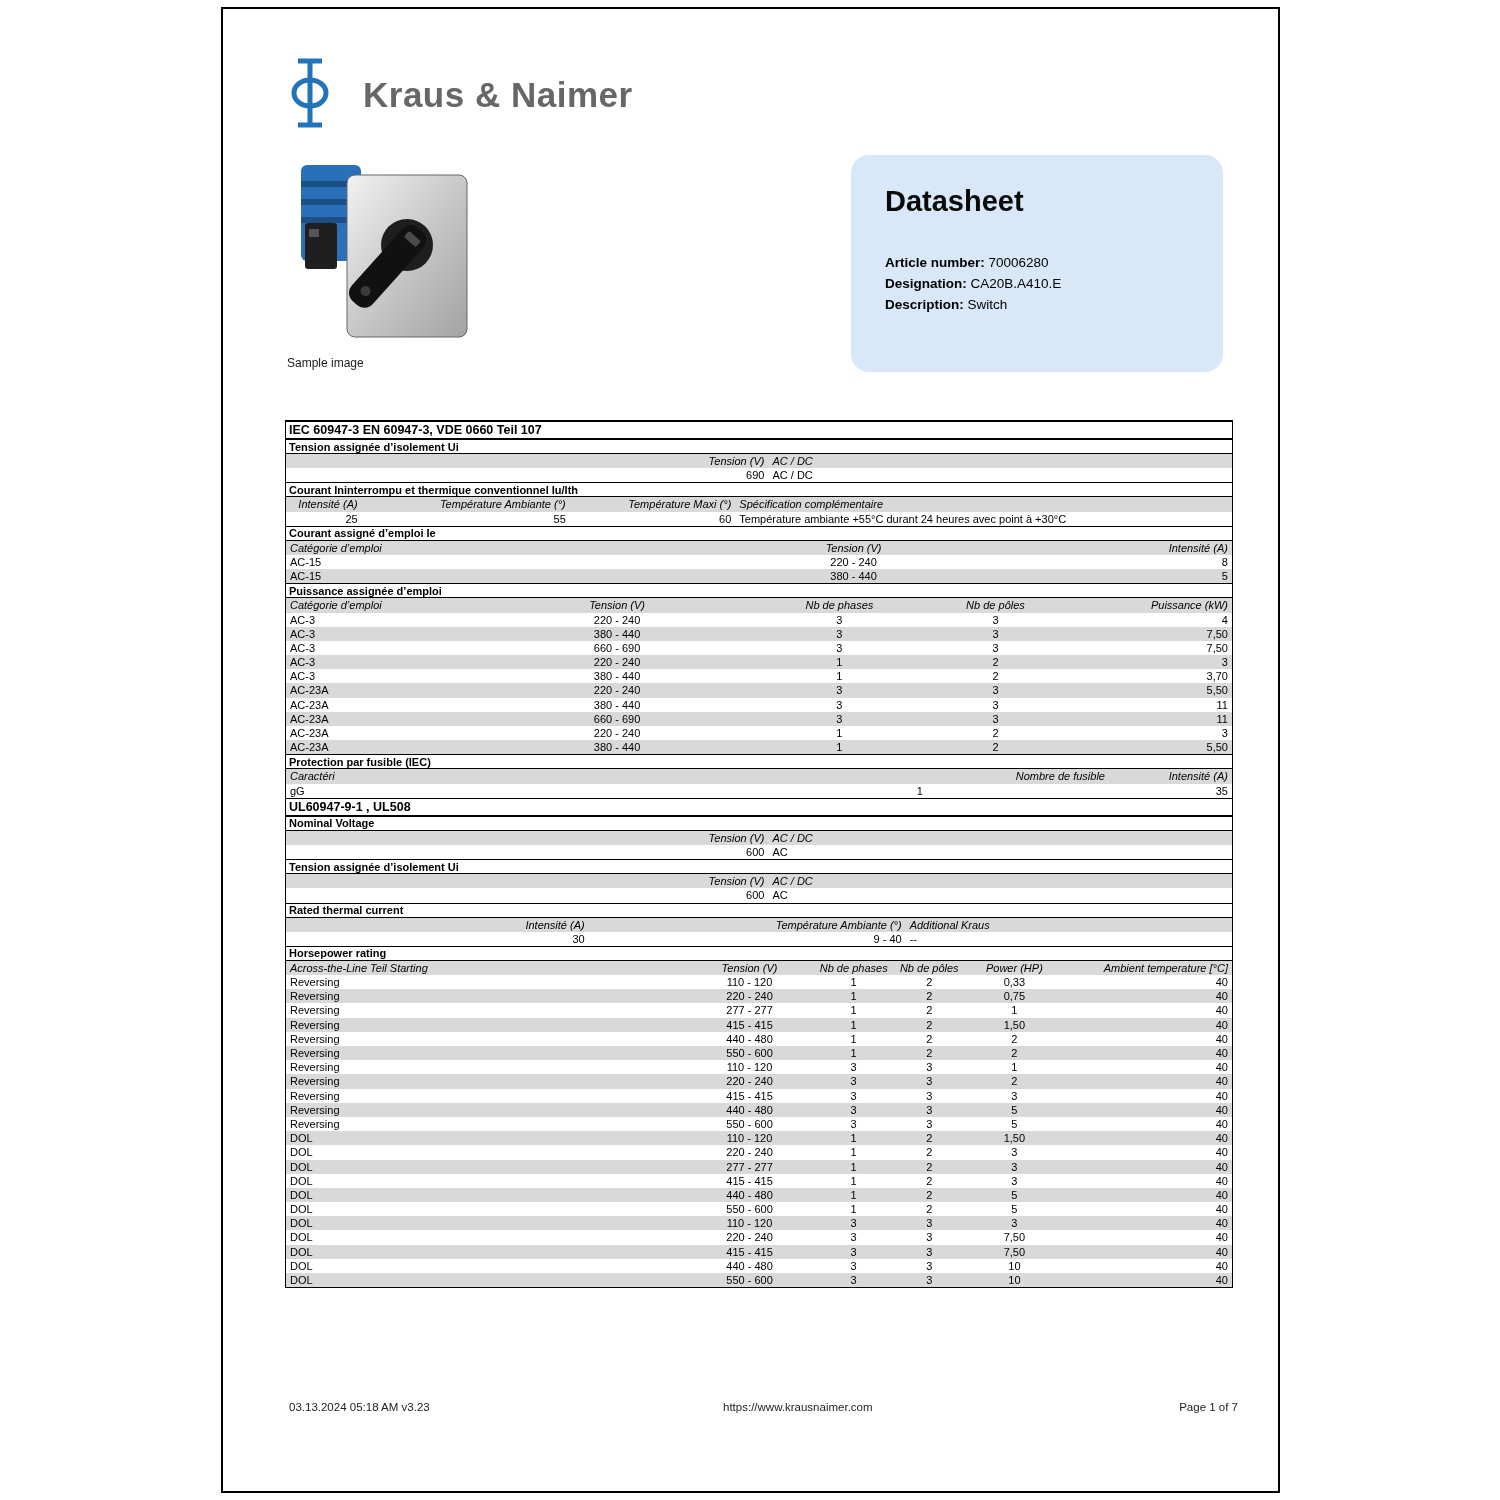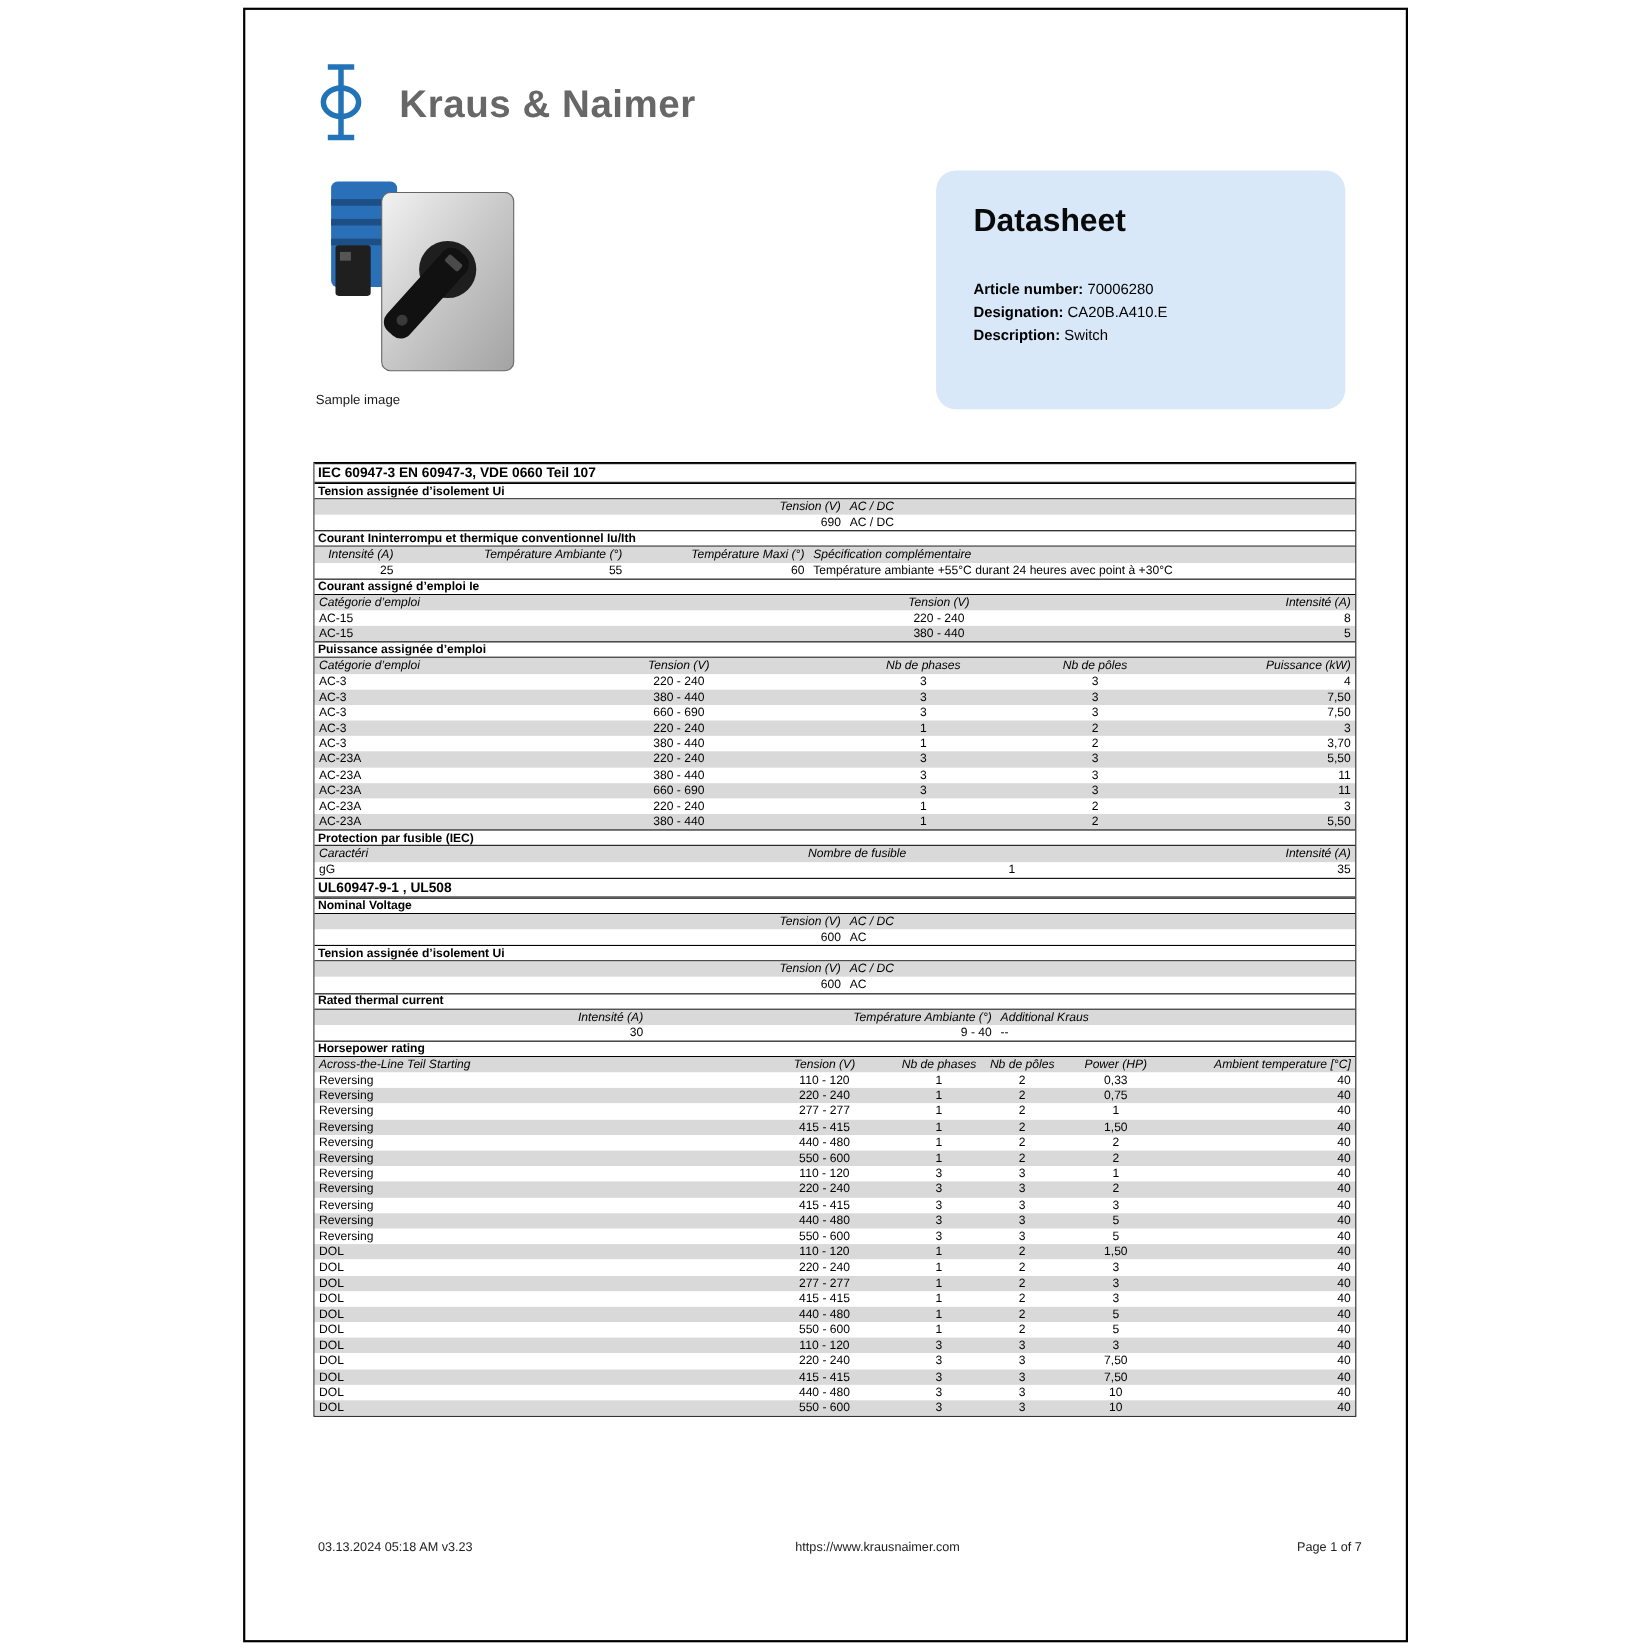--- a/index.html
+++ b/index.html
@@ -220,21 +220,21 @@
       <div class="grow even">
         <div class="cell" style="width: 20%; text-align: left;">AC-23A</div>
         <div class="cell" style="width: 30%; text-align: center;">380 - 440</div>
         <div class="cell" style="width: 17%; text-align: center;">1</div>
         <div class="cell" style="width: 16%; text-align: center;">2</div>
         <div class="cell" style="width: 17%; text-align: right;">5,50</div>
       </div>
       <div class="trow subtitle">Protection par fusible (IEC)</div>
       <div class="grow header">
         <div class="cell" style="width: 47%; text-align: left;">Caractéri</div>
-        <div class="cell" style="width: 40%; text-align: left;">Nombre de fusible</div>
+        <div class="cell" style="width: 40%; text-align: right;">Nombre de fusible</div>
         <div class="cell" style="width: 13%; text-align: right;">Intensité (A)</div>
       </div>
       <div class="grow odd">
         <div class="cell" style="width: 47%; text-align: left;">gG</div>
         <div class="cell" style="width: 40%; text-align: center;">1</div>
         <div class="cell" style="width: 13%; text-align: right;">35</div>
       </div>
       <div class="trow title">UL60947-9-1 , UL508</div>
       <div class="trow subtitle">Nominal Voltage</div>
       <div class="grow header">

